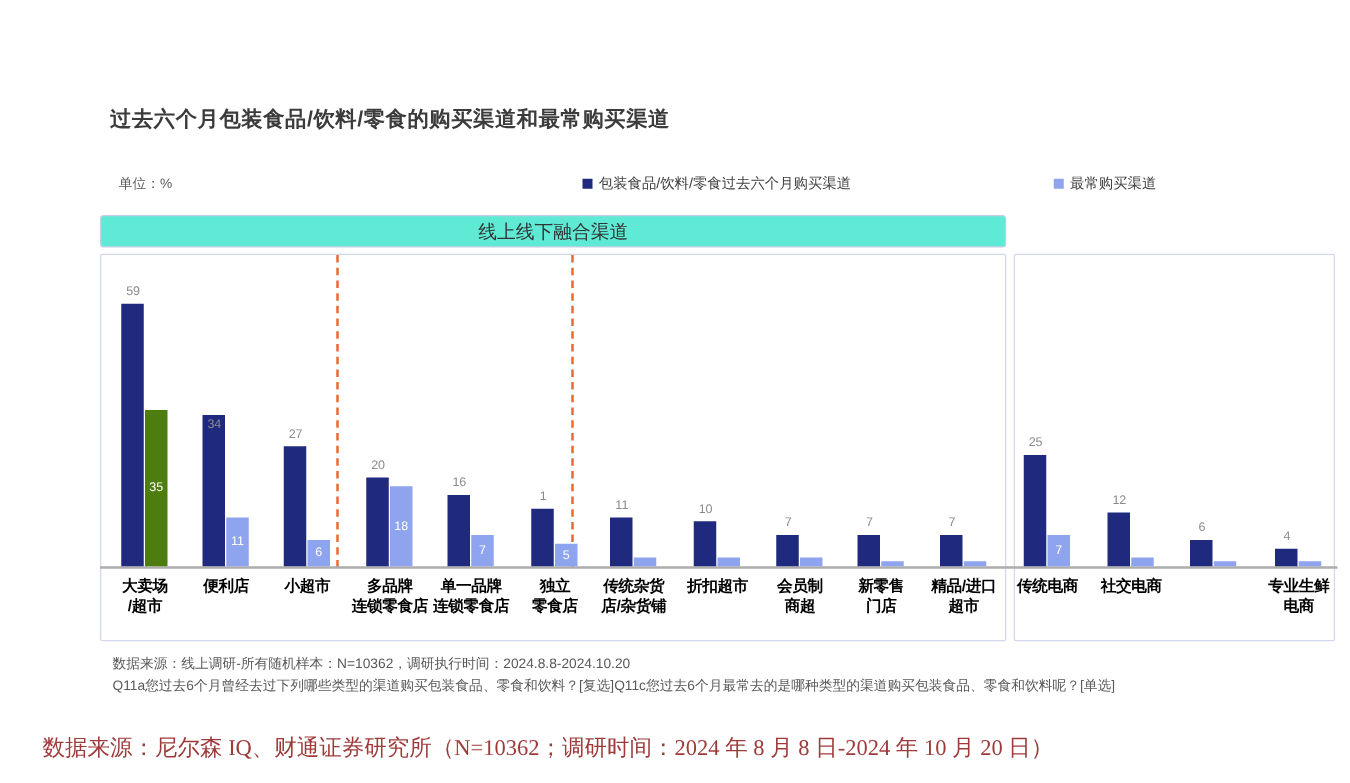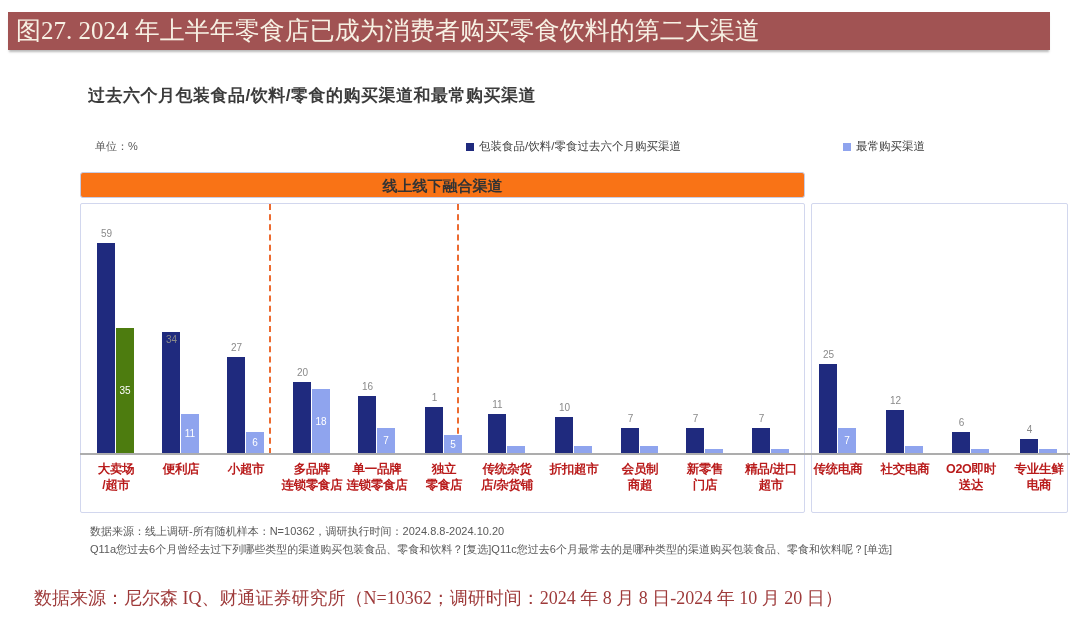--- a/index.html
+++ b/index.html
@@ -20,58 +20,55 @@
   }
   .unit-label{position:absolute;left:95px;top:139px;font-size:11px;color:#595959;}
 
   .legend-item{position:absolute;top:139px;display:flex;align-items:center;font-size:11.5px;color:#404040;}
   .legend-item .swatch{width:8px;height:8px;margin-right:5px;display:inline-block;}
   #legend-0{left:466px;}
   #legend-1{left:843px;}
 
   .section-header{
     position:absolute;top:172px;height:26px;line-height:26px;
-    border:1.5px solid #C7CDE6;border-radius:3px;background:#f97316;
-    text-align:center;font-size:15px;font-weight:bold;color:#333333;box-sizing:border-box;
+    border:1.5px solid #C7CDE6;border-radius:3px;background:#5eead4;
+    text-align:center;font-size:15px;font-weight:normal;color:#333333;box-sizing:border-box;
   }
   #sec-head-0{left:80px;width:725px;}
   #sec-head-1{left:811px;width:257px;}
   .section-body{
     position:absolute;top:203px;height:310px;
     border:1px solid #D2D7EE;border-radius:2px;box-sizing:border-box;
   }
   #sec-body-0{left:80px;width:725px;}
   #sec-body-1{left:811px;width:257px;}
 
   .baseline{position:absolute;left:80px;top:453px;width:990px;height:2px;background:#ADADAD;}
   .dashed-sep{position:absolute;top:204px;height:250px;width:0;border-left:2px dashed #EC6A2F;}
   #sep-0{left:269px;}
   #sep-1{left:457px;}
 
   .bar{position:absolute;}
   .val-dark{position:absolute;font-size:10px;color:#8A8A8A;text-align:center;}
   .bar-light{display:flex;align-items:center;justify-content:center;overflow:hidden;
     color:#ffffff;font-size:10px;}
   .xlab{position:absolute;top:461px;text-align:center;font-size:12.5px;font-weight:bold;
-    color:#b91c1c;line-height:16px;letter-spacing:-0.3px;}
+    color:#000000;line-height:16px;letter-spacing:-0.3px;}
 
   .footnotes{position:absolute;left:90px;top:522px;font-size:11px;color:#595959;line-height:18px;}
   .source-footer{
     position:absolute;left:34px;top:586px;width:1020px;
     font-family:"Liberation Serif",serif;font-size:18px;color:#9E3A3A;white-space:nowrap;
   }
 </style>
 </head>
 <body>
 
 <div class="screen">
 
-  <div class="figure-title-bar">
-    <span>图27. 2024 年上半年零食店已成为消费者购买零食饮料的第二大渠道</span>
-  </div>
 
   <div class="chart-title">过去六个月包装食品/饮料/零食的购买渠道和最常购买渠道</div>
 
   <div class="unit-label">单位：%</div>
 
   <div class="legend-item" id="legend-0">
     <span class="swatch" id="swatch-0" style="background: rgb(31, 42, 126);"></span>
     <span>包装食品/饮料/零食过去六个月购买渠道</span>
   </div>
   <div class="legend-item" id="legend-1">
@@ -180,24 +177,20 @@
     </div>
     <div class="bar" style="position: absolute; left: 886px; top: 410px; width: 18px; height: 43px; background: rgb(31, 42, 126);"></div>
     <div class="val-dark" style="left: 874px; top: 395px; width: 43px;">12</div>
     <div class="bar bar-light" style="position: absolute; left: 905px; top: 446px; width: 18px; height: 7px; background: rgb(143, 164, 238);"></div>
     <div class="xlab" style="left: 861px; width: 88px;">
       <div>社交电商</div>
     </div>
     <div class="bar" style="position: absolute; left: 952px; top: 432px; width: 18px; height: 21px; background: rgb(31, 42, 126);"></div>
     <div class="val-dark" style="left: 940px; top: 417px; width: 43px;">6</div>
     <div class="bar bar-light" style="position: absolute; left: 971px; top: 449px; width: 18px; height: 4px; background: rgb(143, 164, 238);"></div>
-    <div class="xlab" style="left: 927px; width: 88px;">
-      <div>O2O即时</div>
-      <div>送达</div>
-    </div>
     <div class="bar" style="position: absolute; left: 1020px; top: 439px; width: 18px; height: 14px; background: rgb(31, 42, 126);"></div>
     <div class="val-dark" style="left: 1008px; top: 424px; width: 43px;">4</div>
     <div class="bar bar-light" style="position: absolute; left: 1039px; top: 449px; width: 18px; height: 4px; background: rgb(143, 164, 238);"></div>
     <div class="xlab" style="left: 995px; width: 88px;">
       <div>专业生鲜</div>
       <div>电商</div>
     </div>
   </div>
 
 </body></html>

